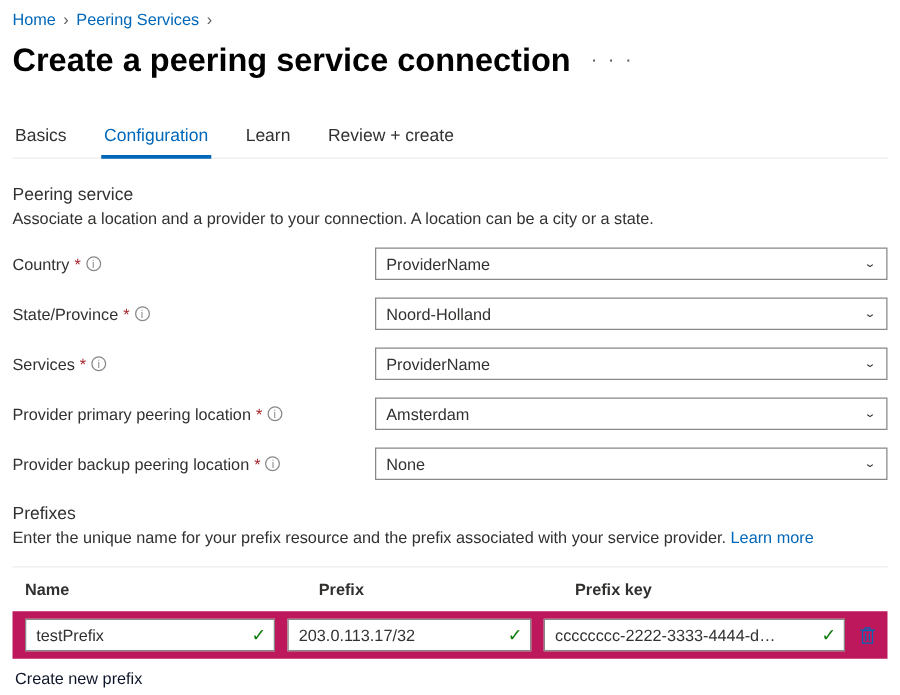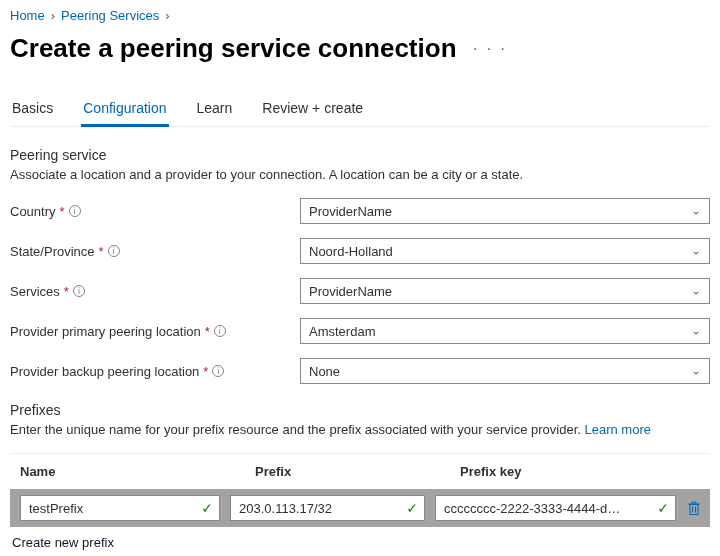--- a/index.html
+++ b/index.html
@@ -22,21 +22,21 @@
   .req { color: #a4262c; }
   .info-icon { width: 12px; height: 12px; border: 1px solid #8a8886; border-radius: 50%; display: inline-flex; align-items: center; justify-content: center; font-size: 9px; color: #8a8886; line-height: 1; cursor: pointer; }
   .select { flex: 1; height: 26px; border: 1px solid #8a8886; display: flex; align-items: center; justify-content: space-between; padding: 0 8px; cursor: pointer; background: #fff; }
   .select .chev { font-size: 12px; color: #323130; transform: scaleY(0.7); }
   .learn-more { color: #0067b8; text-decoration: none; cursor: pointer; }
   .grid { margin-top: 16px; border-top: 1px solid #edebe9; }
   .grid-head { display: flex; padding: 10px 10px; font-weight: 600; font-size: 13px; }
   .col-name { width: 235px; }
   .col-prefix { width: 205px; }
   .col-key { flex: 1; }
-  .grid-row { display: flex; align-items: center; padding: 6px 8px 6px 10px; background: #a3a3a3; gap: 10px; }
+  .grid-row { display: flex; align-items: center; padding: 6px 8px 6px 10px; background: #be185d; gap: 10px; }
   .grid-input { height: 26px; border: 1px solid #8a8886; background: #fff; display: flex; align-items: center; justify-content: space-between; padding: 0 6px 0 8px; }
   .grid-input.name { width: 200px; }
   .grid-input.prefix { width: 195px; }
   .grid-input.key { flex: 1; min-width: 0; }
   .grid-input span.val { white-space: nowrap; overflow: hidden; text-overflow: ellipsis; }
   .check { color: #107c10; font-size: 14px; }
   .trash { width: 16px; height: 16px; cursor: pointer; flex-shrink: 0; }
   .trash svg { display: block; }
   .create-link { display: inline-block; margin-top: 8px; margin-left: 2px; color: #0f172a; cursor: pointer; font-size: 13px; }
 </style>

